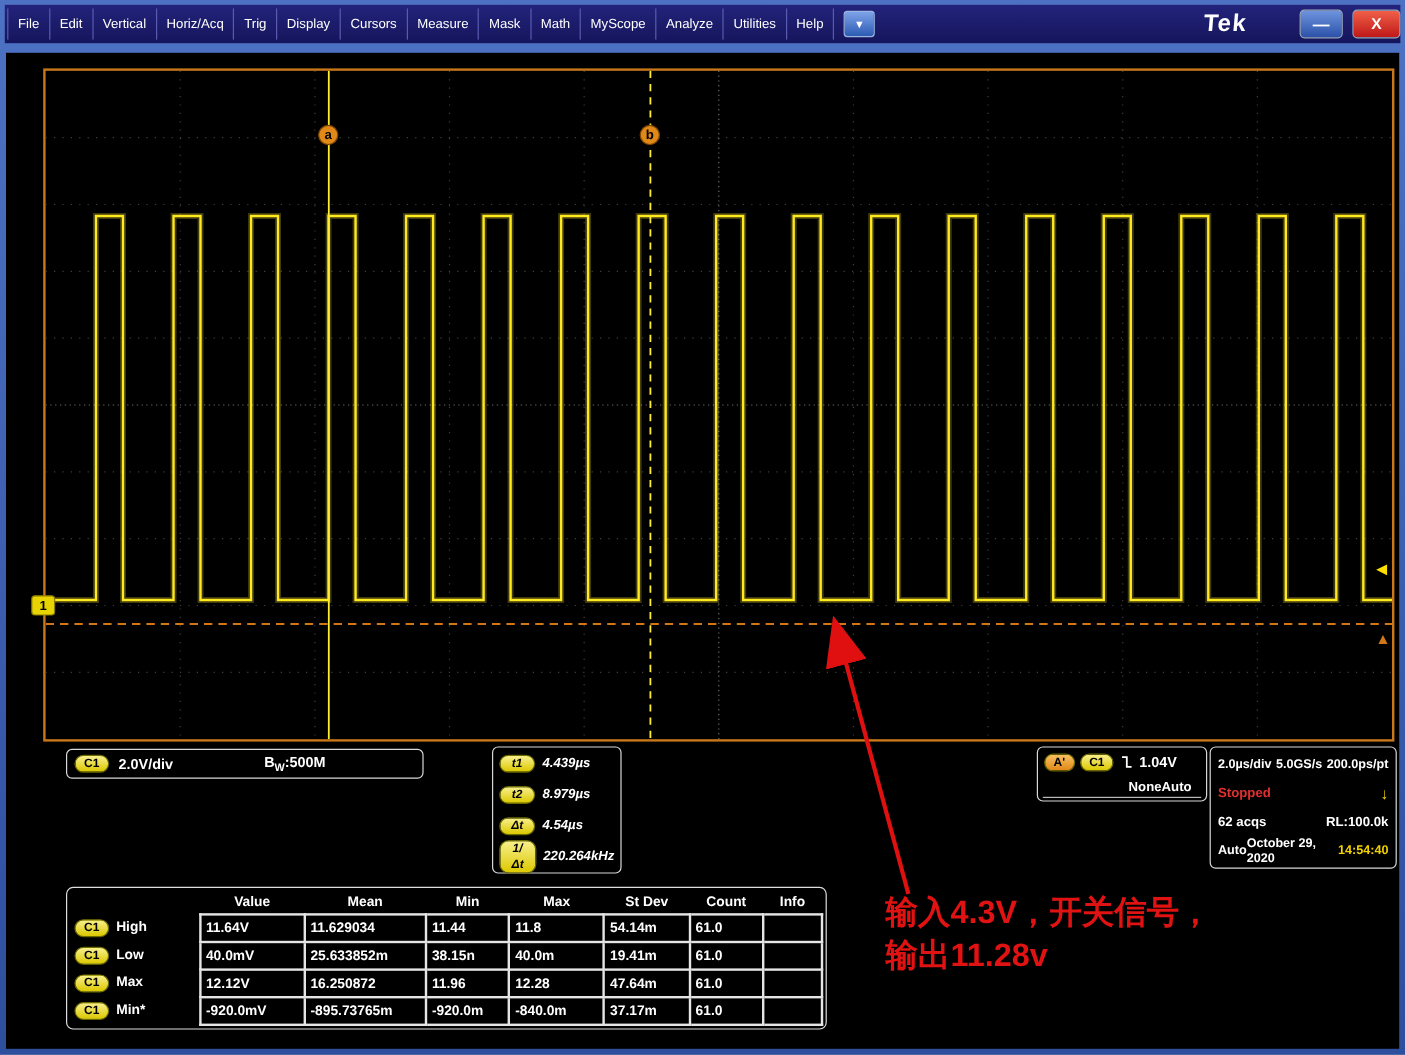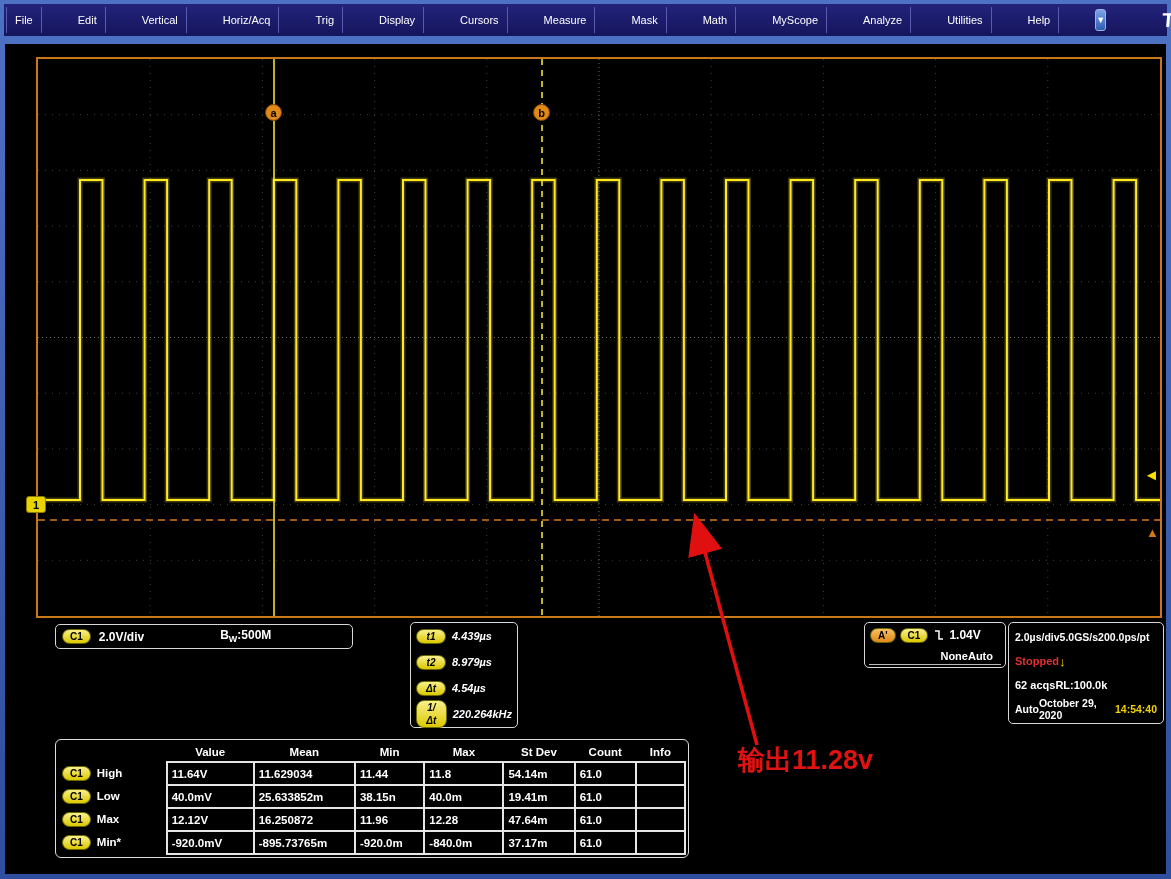--- a/index.html
+++ b/index.html
@@ -2,21 +2,21 @@
 <html><head>
 <meta charset="utf-8">
 <style>
   * { margin:0; padding:0; box-sizing:border-box; }
   body { width:1171px; height:879px; font-family:"Liberation Sans", sans-serif; }
   .frame { position:relative; width:1171px; height:879px;
            background:linear-gradient(#4d72c4,#2e4e9e); overflow:hidden; }
   
   .menubar { position:absolute; left:4px; top:4px; right:4px; height:32px;
              background:linear-gradient(#23237c,#15155c); display:flex; align-items:center;
-             padding-left:2px;gap:28px; }
+             padding-left:2px; }
   .menu-item { color:#fff; font-size:11px; padding:0 8px; height:26px; line-height:26px;
                border-right:1px solid #5a5ab0; cursor:default; white-space:nowrap; }
   .menu-item:first-child { border-left:1px solid #5a5ab0; }
   .menu-dd { width:26px; height:22px; margin-left:8px; border-radius:3px;
              background:linear-gradient(#7da2e8,#2d5cb4); border:1px solid #9ab4e0;
              color:#fff; font-size:9px; text-align:center; line-height:21px; }
   .menubar .spacer { flex:1; }
   .tek-logo { color:#fff; font-size:20px; font-weight:800; letter-spacing:1px;
               transform:skewX(-5deg); margin-right:36px; }
   .win-btn { width:36px; height:24px; border-radius:4px; color:#fff; font-weight:bold;
@@ -40,21 +40,21 @@
   .pill { display:inline-block; background:linear-gradient(#f8f08c,#dcc800);
           border:1px solid #6a6a00; border-radius:8px; color:#000; font-weight:bold;
           font-size:10px; line-height:13px; padding:0 7px; text-align:center; }
   .row { display:flex; align-items:center; }
   .bold12 { font-weight:bold; font-size:12px; }
   .bold11 { font-weight:bold; font-size:11px; }
   .bold10 { font-weight:bold; font-size:10.5px; }
   .cursor-row { display:flex; align-items:center; height:26px; padding:0 5px;font-style:italic; }
   .cursor-row .pill { min-width:30px; }
   .cursor-row .val { margin-left:6px; font-weight:bold; font-size:11px; }
-  .acq-row { display:flex; align-items:center; justify-content:flex-start; height:24px;
+  .acq-row { display:flex; align-items:center; justify-content:space-between; height:24px;
              padding:0 6px; }
   .red { color:#e03030; }
   .yellow { color:#f0d000; }
   
   .meas-wrap { position:absolute; left:55px; top:739px; width:634px; border:1px solid #ddd;
                border-radius:6px; background:#000; padding:2px; z-index:3; }
   .meas-wrap table { border-collapse:collapse; width:100%; color:#fff; font-size:11.5px;
                      font-weight:bold; }
   .meas-wrap th { font-weight:bold; padding:2px; text-align:center; height:20px; }
   .meas-wrap td.val { border:2px solid #e5e5e5; padding:2px 4px; height:23px; }
@@ -257,20 +257,21 @@
         <td class="val">-840.0m</td>
         <td class="val">37.17m</td>
         <td class="val">61.0</td>
         <td class="val"></td>
       </tr>
     </tbody>
       </table>
   </div>
 
   <div class="annotation">
+    <div>输入4.3V，开关信号，</div>
     <div>输出11.28v</div>
   </div>
 
   <svg style="position:absolute; left:660px; top:505px; z-index:7;" width="120" height="255" viewBox="0 0 120 255">
     <defs>
       <marker id="ah" orient="auto" markerWidth="12" markerHeight="10" refX="9" refY="5">
         <path d="M0,0 L12,5 L0,10 z" fill="#e01010"></path>
       </marker>
     </defs>
     <line x1="97" y1="240" x2="37" y2="18" stroke="#e01010" stroke-width="3.5" marker-end="url(#ah)"></line>

